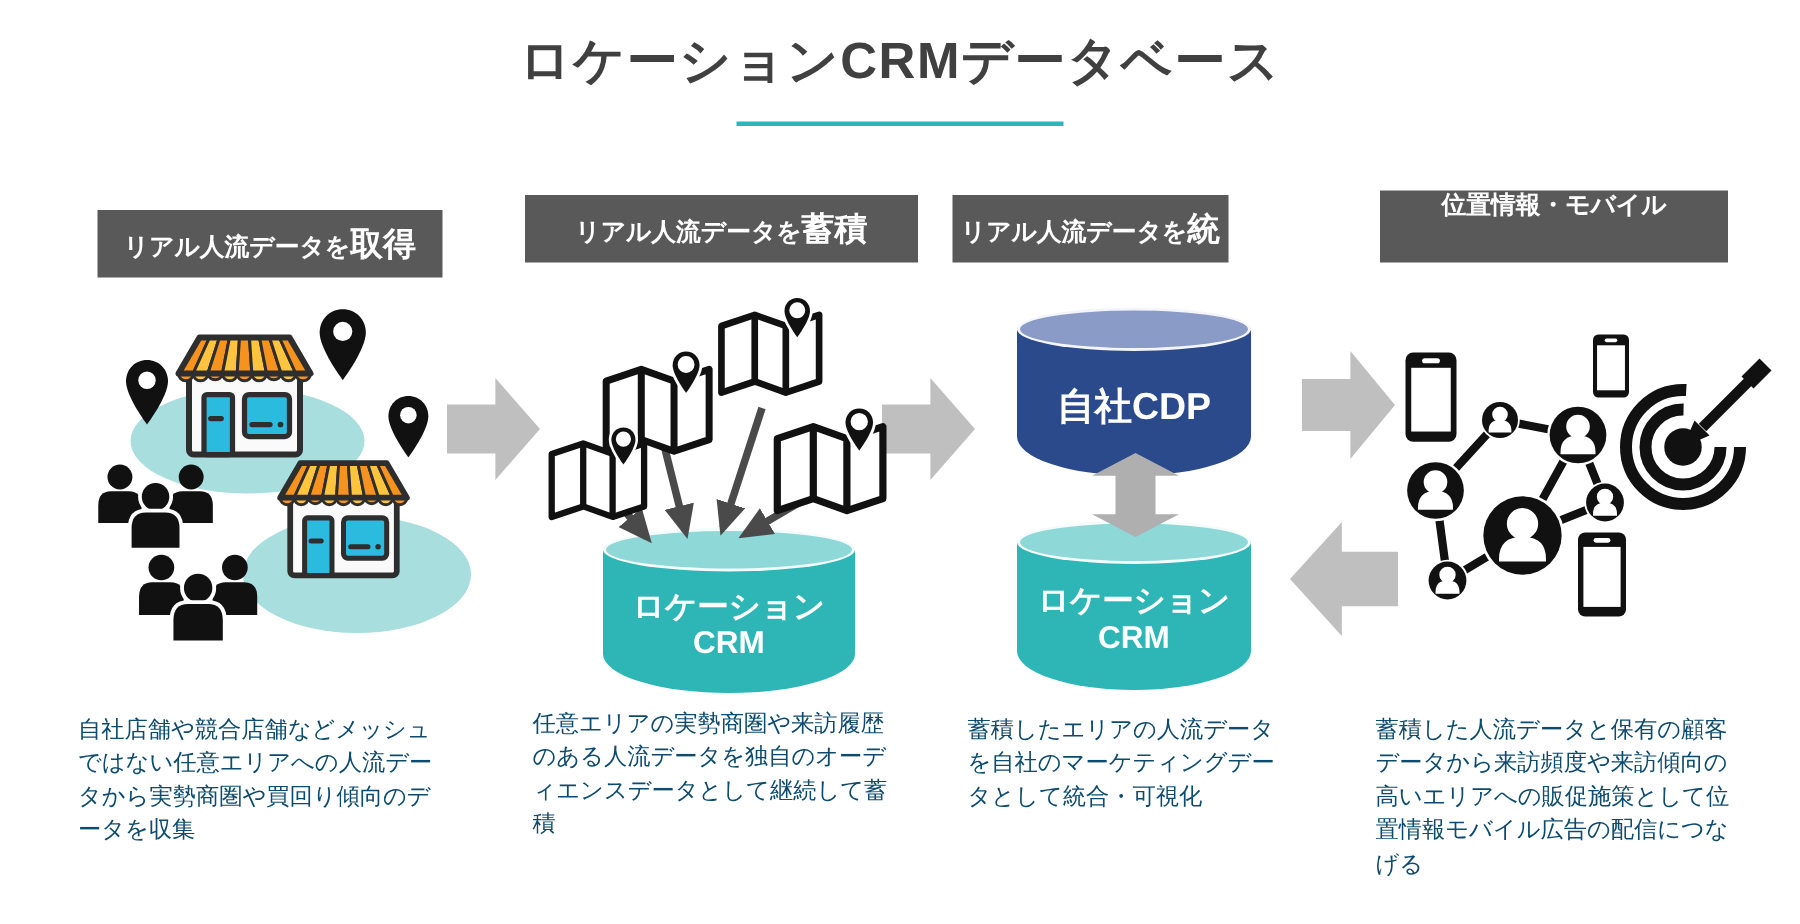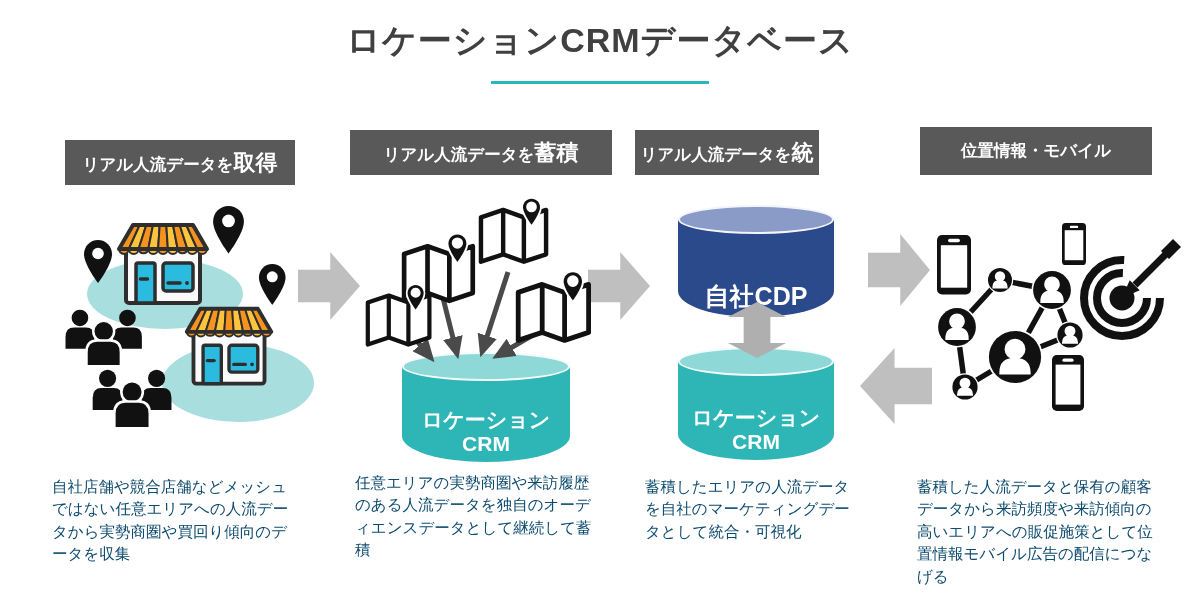--- a/index.html
+++ b/index.html
@@ -11,21 +11,21 @@
   .title-underline{position:absolute;top:81px;left:491px;width:218px;height:3px;background:#2BB7B7;}
   
   .col-header{position:absolute;height:45px;background:#595959;color:#fff;text-align:center;
               line-height:45px;z-index:2;}
   .hn{font-size:16.5px;font-weight:700;}
   .he{font-size:22px;font-weight:700;}
   .hd1{left:65px;top:140px;width:230px;}
   .hd2{left:350px;top:130px;width:262px;}
   .hd3{left:635px;top:130px;width:184px;font-family:Liberation Serif, serif;}
   .hd4{left:920px;top:127px;width:232px;height:48px;line-height:1.3;display:flex;
-       flex-direction:column;justify-content:center;}
+       flex-direction:row;justify-content:center;}
   .hl{font-size:16.5px;font-weight:700;}
   
   .flow-arrow{position:absolute;background:#BFBFBF;z-index:1;}
   .fa-right{clip-path:polygon(0 26%,52% 26%,52% 0,100% 50%,52% 100%,52% 74%,0 74%);}
   .fa-left{clip-path:polygon(100% 26%,48% 26%,48% 0,0 50%,48% 100%,48% 74%,100% 74%);}
   .a1{left:298px;top:252px;width:62px;height:68px;}
   .a2{left:588px;top:252px;width:62px;height:68px;}
   .a3{left:868px;top:234px;width:62px;height:72px;}
   .a4{left:860px;top:348px;width:72px;height:76px;}
   
@@ -37,21 +37,21 @@
   .cylinder{position:absolute;z-index:2;}
   .cyl-body{position:absolute;left:0;right:0;top:14px;bottom:0;
             border-radius:0 0 50% 50% / 0 0 26px 26px;}
   .teal .cyl-body{background:#2EB6B6;}
   .navy .cyl-body{background:#2B4A8C;}
   .cyl-top{position:absolute;left:0;right:0;top:0;height:29px;border-radius:50%;
            border:2px solid rgba(255,255,255,.9);box-sizing:border-box;}
   .teal .cyl-top{background:#8FD8D8;}
   .navy .cyl-top{background:#8A9BC8;}
   .cyl-label{position:absolute;left:0;right:0;top:26px;bottom:6px;display:flex;
-             flex-direction:column;justify-content:flex-end;align-items:center;
+             flex-direction:column;justify-content:center;align-items:center;
              color:#fff;font-weight:700;font-size:21px;line-height:1.15;z-index:3;}
   .cyl-cdp .cyl-label{font-size:25px;}
   .cyl-c2{left:402px;top:352px;width:168px;height:110px;}
   .cyl-cdp{left:678px;top:205px;width:156px;height:112px;}
   .cyl-c3{left:678px;top:347px;width:156px;height:113px;}
   .sync-arrow{position:absolute;left:728px;top:302px;width:58px;height:56px;background:#AFAFAF;z-index:4;
     clip-path:polygon(50% 0,100% 27%,73% 27%,73% 73%,100% 73%,50% 100%,0 73%,27% 73%,27% 27%,0 27%);}
   
   .desc{position:absolute;margin:0;font-size:15.5px;line-height:1.45;color:#0c4a6e;z-index:2;}
   .d1{left:52px;top:476px;width:250px;}

